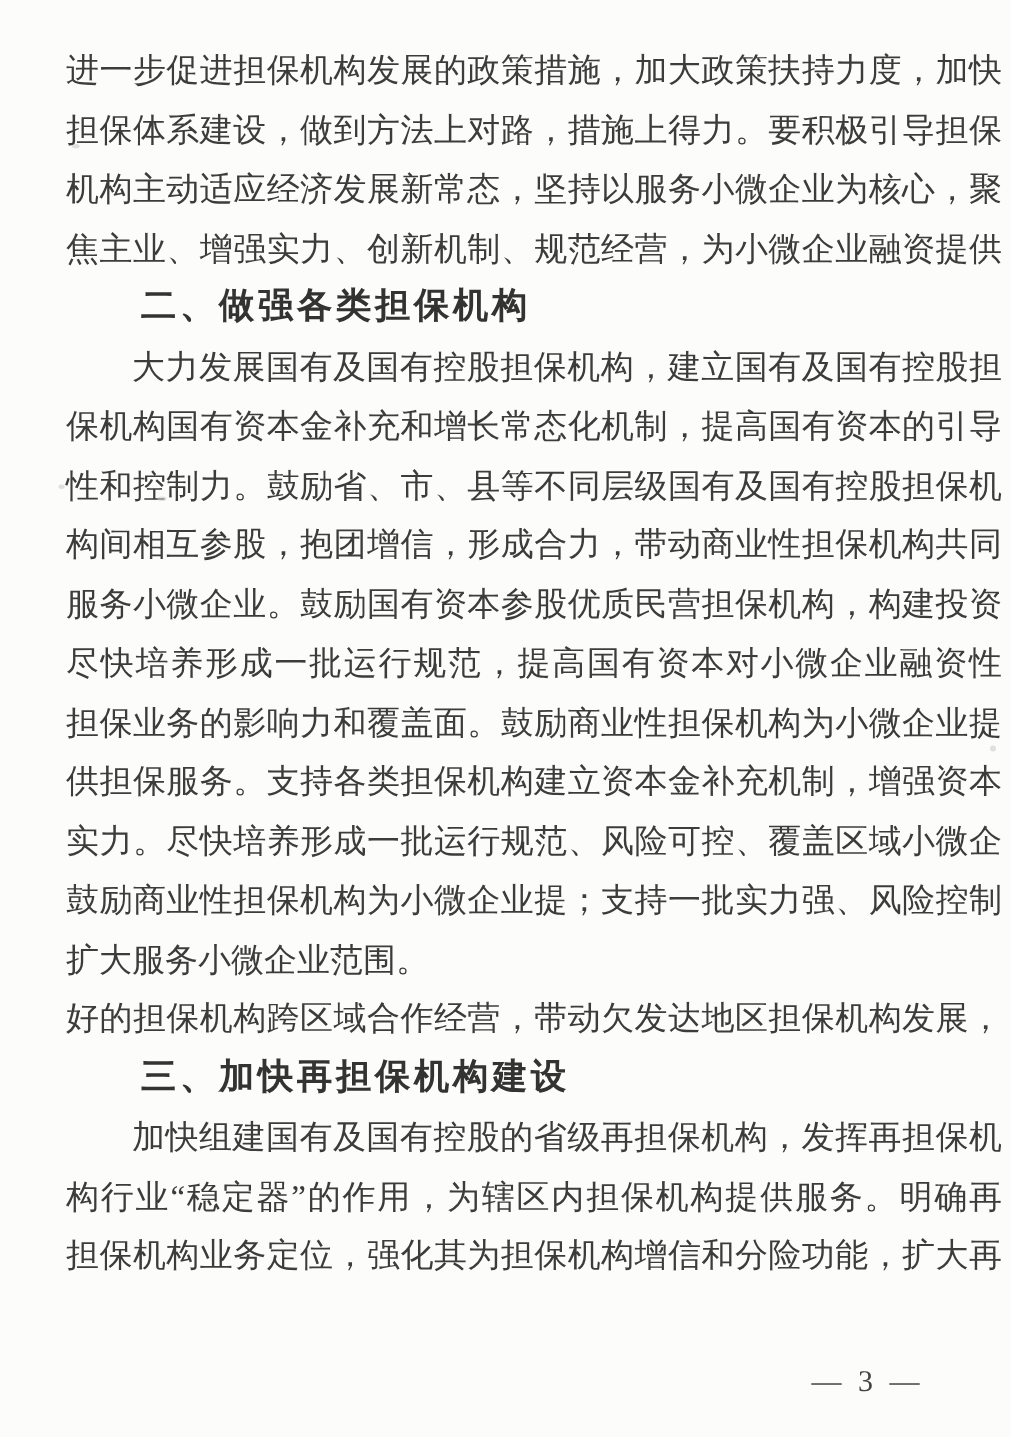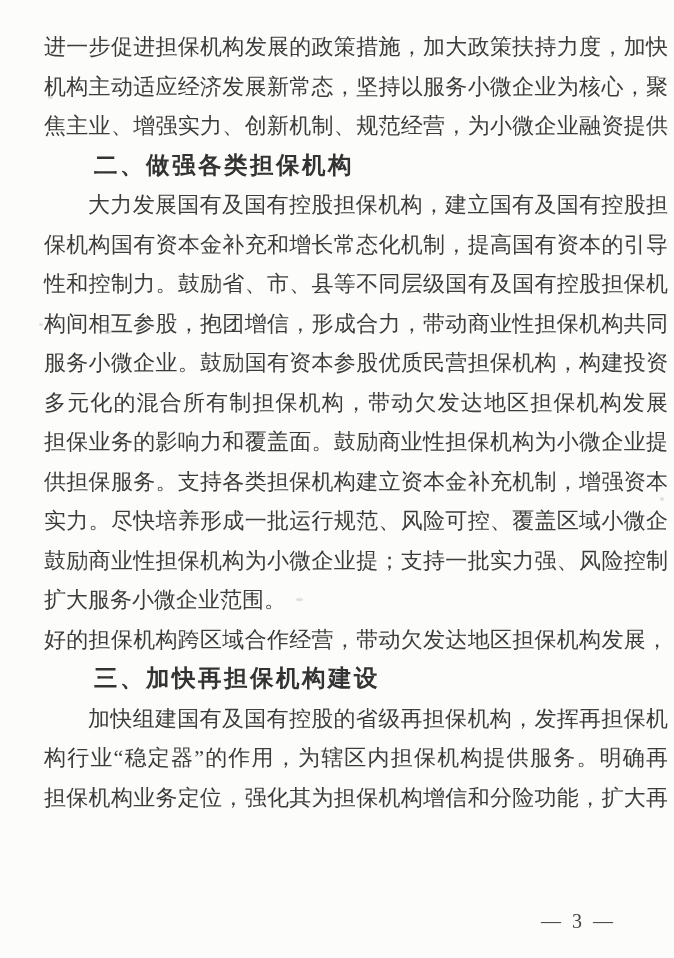--- a/index.html
+++ b/index.html
@@ -74,31 +74,32 @@
   .spk4 { left: 648px; top: 497px; width: 4px; height: 4px; }
   .spk5 { left: 284px; top: 598px; width: 7px; height: 3px; }
 </style>
 </head>
 <body>
 
 <div class="page">
   <div class="content">
 
     <div class="ln j">进一步促进担保机构发展的政策措施，加大政策扶持力度，加快</div>
+    <div class="ln j">担保体系建设，做到方法上对路，措施上得力。要积极引导担保</div>
     <div class="ln j">机构主动适应经济发展新常态，坚持以服务小微企业为核心，聚</div>
     <div class="ln j">焦主业、增强实力、创新机制、规范经营，为小微企业融资提供</div>
 
     <div class="ln heading">二、做强各类担保机构</div>
 
     <div class="ln j indent">大力发展国有及国有控股担保机构，建立国有及国有控股担</div>
     <div class="ln j">保机构国有资本金补充和增长常态化机制，提高国有资本的引导</div>
     <div class="ln j">性和控制力。鼓励省、市、县等不同层级国有及国有控股担保机</div>
     <div class="ln j">构间相互参股，抱团增信，形成合力，带动商业性担保机构共同</div>
     <div class="ln j">服务小微企业。鼓励国有资本参股优质民营担保机构，构建投资</div>
-    <div class="ln j">多元化的混合所有制担保机构，带动欠发达地区担保机构发展</div>
+    <div class="ln j">尽快培养形成一批运行规范，提高国有资本对小微企业融资性</div>
     <div class="ln j">担保业务的影响力和覆盖面。鼓励商业性担保机构为小微企业提</div>
     <div class="ln j">供担保服务。支持各类担保机构建立资本金补充机制，增强资本</div>
     <div class="ln j">实力。尽快培养形成一批运行规范、风险可控、覆盖区域小微企</div>
     <div class="ln j">鼓励商业性担保机构为小微企业提；支持一批实力强、风险控制</div>
     <div class="ln short">扩大服务小微企业范围。</div>
     <div class="ln j">好的担保机构跨区域合作经营，带动欠发达地区担保机构发展，</div>
 
     <div class="ln heading">三、加快再担保机构建设</div>
 
     <div class="ln j indent">加快组建国有及国有控股的省级再担保机构，发挥再担保机</div>

